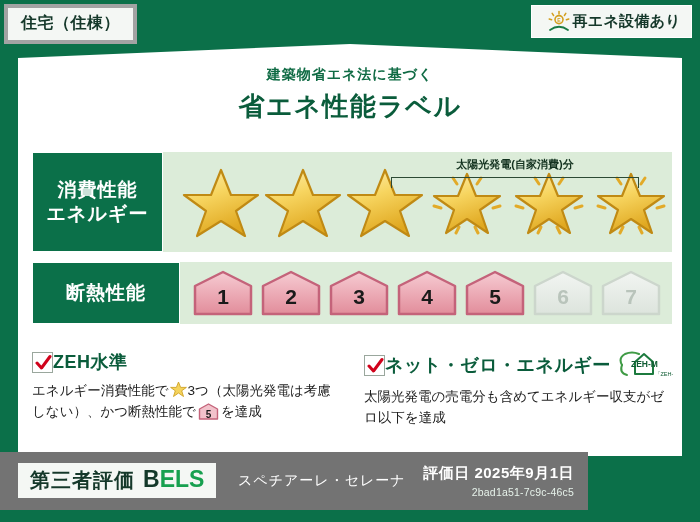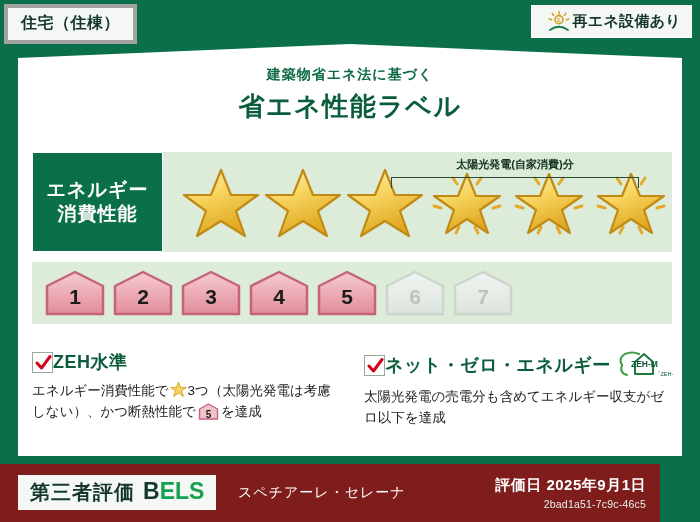--- a/index.html
+++ b/index.html
@@ -170,23 +170,23 @@
   .inline-house svg { position: absolute; left:0; top:0; width: 21px; height: 17px; }
   .inline-house span {
     position: absolute; left: 0; right: 0; bottom: 0px;
     text-align: center; font-size: 10px; font-weight: bold; color: #1a1a1a;
     line-height: 1;
   }
   .zehm-logo { display: inline-block; width: 60px; height: 30px; vertical-align: -9px; margin-left: 2px; }
 
   
   .footer {
-    position: absolute; left: 0; bottom: 0;
-    width: 660px; height: 58px;
-    background: #7f1d1d;
+    position: absolute; left: 0; bottom: 12px;
+    width: 588px; height: 58px;
+    background: #737373;
     z-index: 5;
   }
   .bels-plate {
     position: absolute; left: 18px; top: 11px;
     background: #f4f7f4;
     padding: 3px 12px 4px 12px;
     display: flex; align-items: baseline; gap: 8px;
   }
   .bels-plate .third {
     font-size: 20px; font-weight: bold; color: #15382a; letter-spacing: 1px;
@@ -234,22 +234,22 @@
     <span class="txt">再エネ設備あり</span>
   </div>
 
   <div class="title-wrap">
     <div class="title-sub">建築物省エネ法に基づく</div>
     <div class="title-main">省エネ性能ラベル</div>
   </div>
 
   <div class="metric-row" id="row-energy">
     <div class="metric-label">
+      <span>消費性能</span>
       <span>エネルギー</span>
-      <span>消費性能</span>
     </div>
     <div class="metric-values">
       <div class="star-strip">
         <div class="star-cell">
           <svg class="star-svg" viewBox="0 0 82 80" aria-hidden="true">
             <defs>
               <linearGradient id="gq1" x1="0" y1="0" x2="0.4" y2="1">
                 <stop offset="0%" stop-color="#fdf0b8"></stop>
                   <stop offset="45%" stop-color="#f7d560"></stop>
                   <stop offset="100%" stop-color="#e0a820"></stop>
@@ -310,20 +310,23 @@
       </div>
 
       <div class="solar-bracket">
         <div class="bk-line"></div>
         <div class="bk-txt">太陽光発電(自家消費)分</div>
       </div>
     </div>
   </div>
 
   <div class="metric-row" id="row-insul">
+    <div class="metric-label">
+      <span>断熱性能</span>
+    </div>
     <div class="metric-values">
 
       <div class="house-badge">
         <svg class="house-svg" viewBox="0 0 62 48" aria-hidden="true">
           <defs>
             <linearGradient id="hpink" x1="0" y1="0" x2="0" y2="1">
               <stop offset="0%" stop-color="#f6cbd2"></stop>
                 <stop offset="100%" stop-color="#e28d9b"></stop>
             </linearGradient>
             <linearGradient id="hgray" x1="0" y1="0" x2="0" y2="1">

